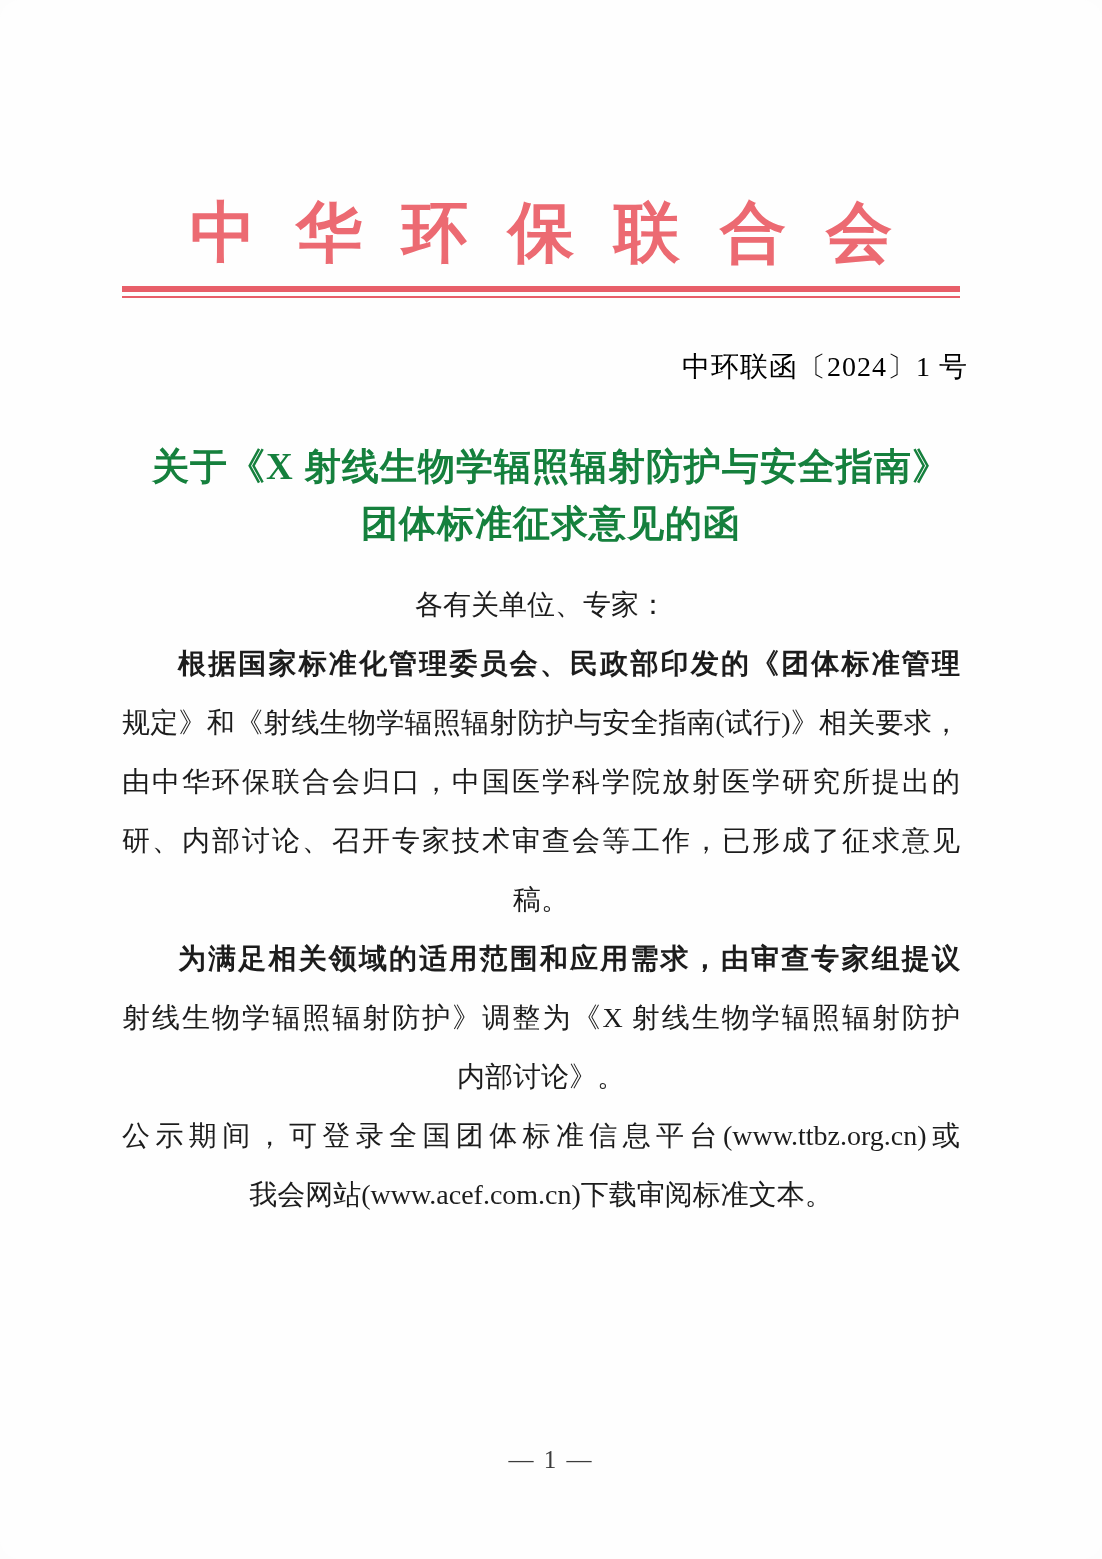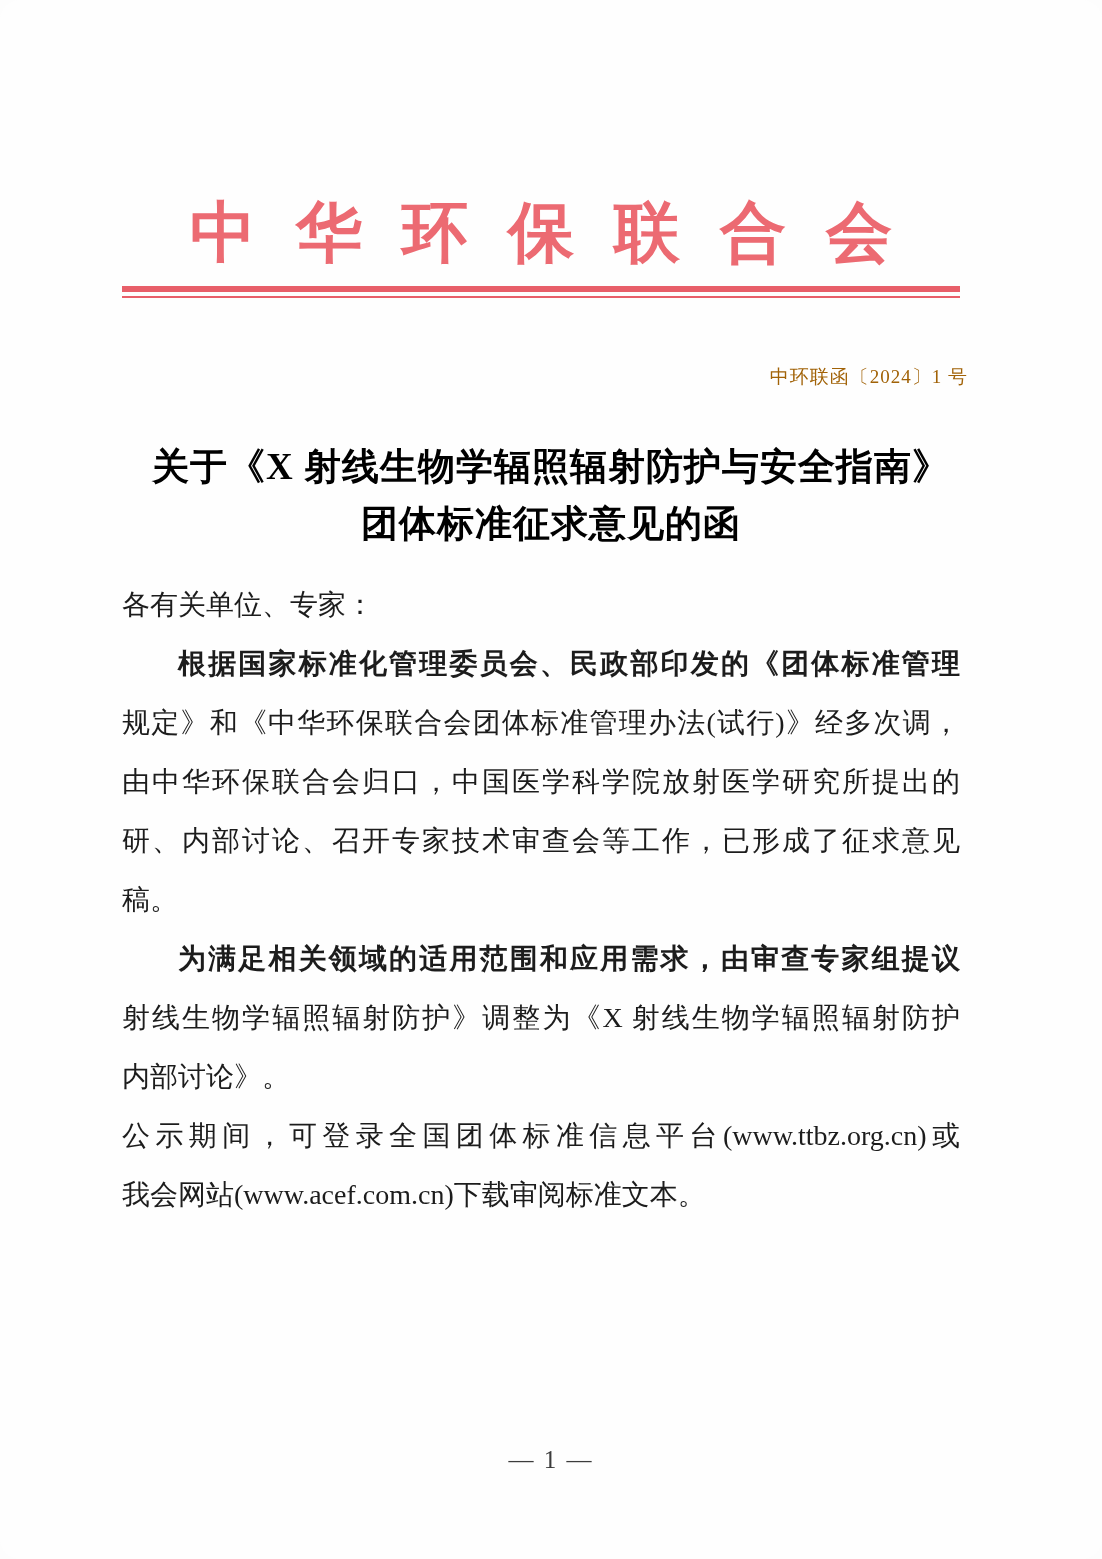--- a/index.html
+++ b/index.html
@@ -19,36 +19,37 @@
     letter-spacing:40px;text-indent:40px;
     color:#ec6a72;
     white-space:nowrap;
   }
   .letterhead-rule{
     position:absolute;top:286px;left:122px;width:838px;height:4px;
     border-top:6px solid #e85f69;
     border-bottom:2px solid #e85f69;
   }
   .doc-number{
-    position:absolute;top:364px;right:134px;
-    font-size:19px;letter-spacing:1px;color:#a16207;
+    position:absolute;top:348px;right:134px;
+    font-size:28px;letter-spacing:1px;color:#000000;
     white-space:nowrap;
   }
   .doc-title{
     position:absolute;top:438px;left:0;width:1102px;
-    text-align:center;font-weight:bold;color:#000000;
+    text-align:center;font-weight:bold;color:#15803d;
     font-size:37px;line-height:57px;letter-spacing:1px;
   }
   .body-text{
     position:absolute;top:575px;left:122px;width:838px;
     font-size:28px;color:#1c1c1c;
   }
   .ln{
     height:59px;line-height:59px;overflow:hidden;
     white-space:normal;
+    text-align:center;
   }
   .fill{text-align:justify;text-align-last:justify;text-justify:inter-character;}
   .ind{text-indent:2em;font-weight:bold;}
   .page-number{
     position:absolute;top:1446px;left:0;width:1102px;
     text-align:center;font-size:25px;color:#3c3c3c;letter-spacing:2px;
   }
 </style>
 </head>
 <body>
@@ -62,21 +63,21 @@
   <div class="doc-number">中环联函〔2024〕1 号</div>
 
   <div class="doc-title">
     <div>关于《X 射线生物学辐照辐射防护与安全指南》</div>
     <div>团体标准征求意见的函</div>
   </div>
 
   <div class="body-text">
     <div class="ln">各有关单位、专家：</div>
     <div class="ln fill ind">根据国家标准化管理委员会、民政部印发的《团体标准管理</div>
-    <div class="ln fill">规定》和《中华环保联合会团体标准管理办法(试行)》经多次调，</div>
+    <div class="ln fill">规定》和《射线生物学辐照辐射防护与安全指南(试行)》相关要求，</div>
     <div class="ln fill">由中华环保联合会归口，中国医学科学院放射医学研究所提出的</div>
     <div class="ln fill">研、内部讨论、召开专家技术审查会等工作，已形成了征求意见</div>
     <div class="ln">稿。</div>
     <div class="ln fill ind">为满足相关领域的适用范围和应用需求，由审查专家组提议</div>
     <div class="ln fill">射线生物学辐照辐射防护》调整为《X 射线生物学辐照辐射防护</div>
     <div class="ln">内部讨论》。</div>
     <div class="ln fill">公示期间，可登录全国团体标准信息平台(www.ttbz.org.cn)或</div>
     <div class="ln">我会网站(www.acef.com.cn)下载审阅标准文本。</div>
   </div>
 

